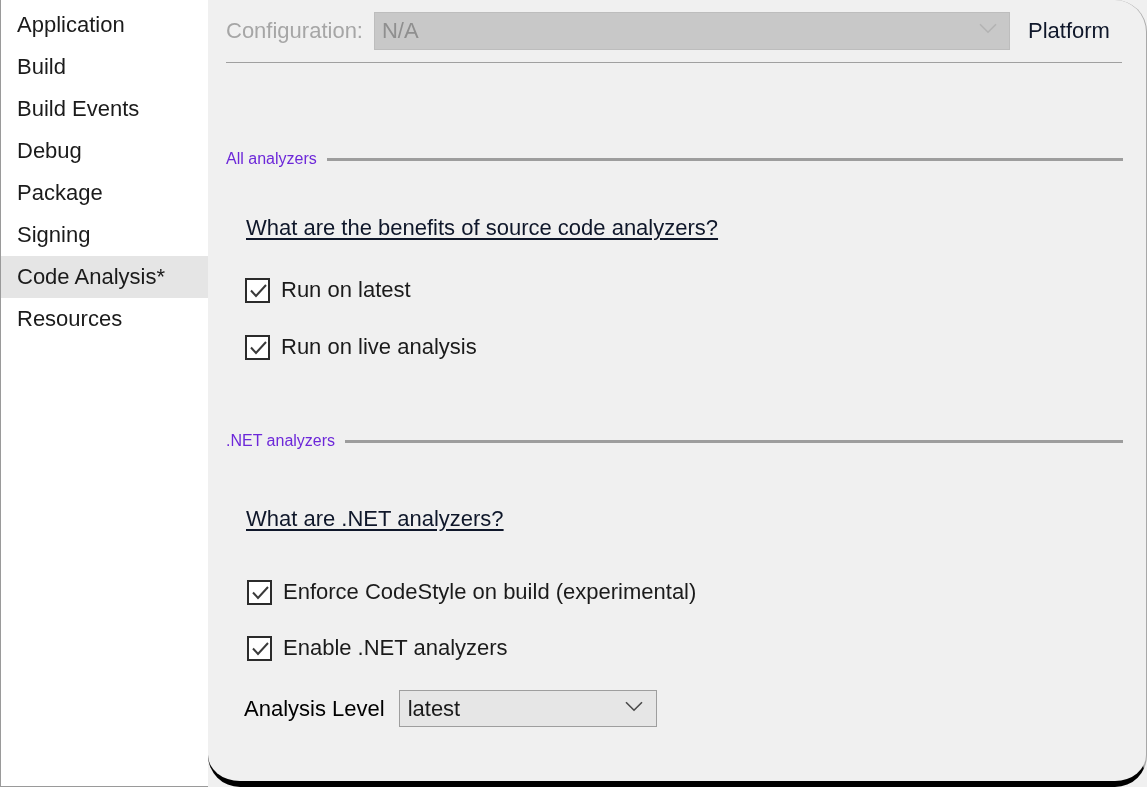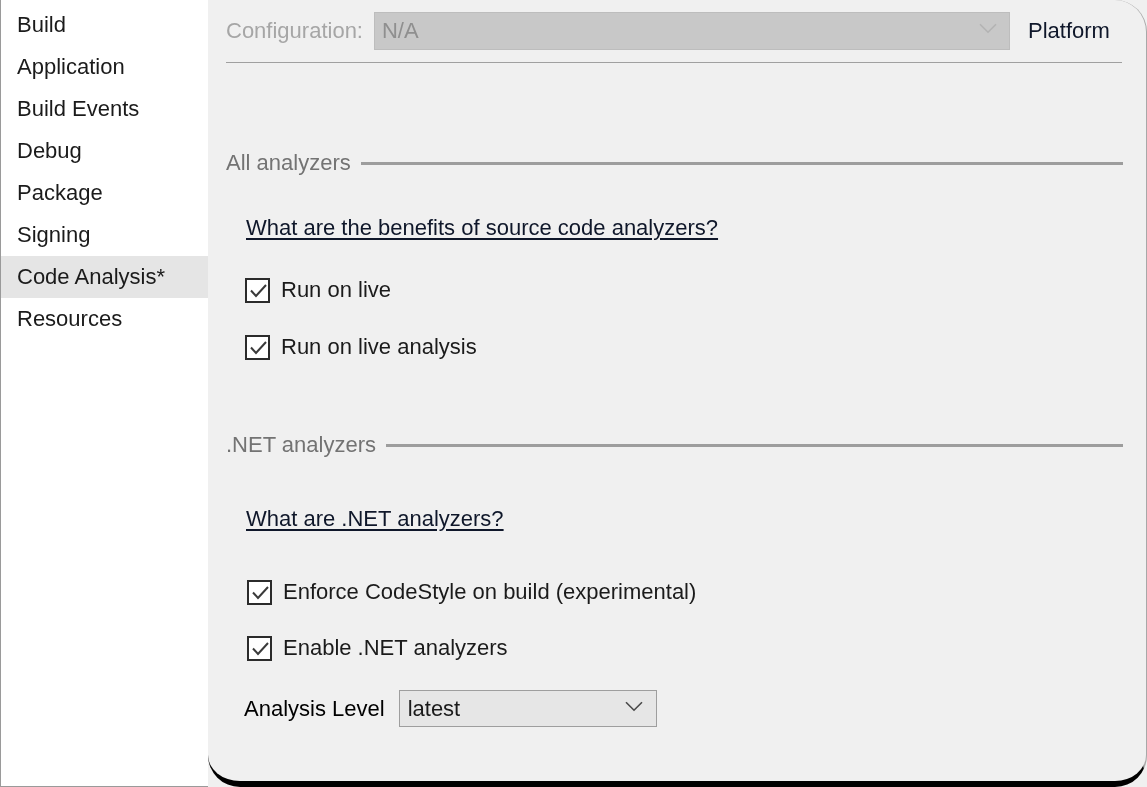--- a/index.html
+++ b/index.html
@@ -129,22 +129,22 @@
 
   
   .section-head {
     position: absolute;
     display: flex;
     align-items: center;
     left: 18px;
     width: 897px;
   }
   .section-head .section-title {
-    font-size: 22px;
-    color: #737373;
+    font-size: 16px;
+    color: #6d28d9;
     white-space: nowrap;
     margin-right: 10px;
   }
   .section-head .section-rule {
     flex: 1 1 auto;
     height: 3px;
     background: #9d9d9d;
   }
 
   .hyperlink {
@@ -218,24 +218,24 @@
   }
 </style>
 </head>
 <body>
 
 <div id="root">
 
   <div id="sidebar">
 
     <div class="nav-item">
+      <span>Application</span>
+    </div>
+    <div class="nav-item">
       <span>Build</span>
-    </div>
-    <div class="nav-item">
-      <span>Application</span>
     </div>
     <div class="nav-item">
       <span>Build Events</span>
     </div>
     <div class="nav-item">
       <span>Debug</span>
     </div>
     <div class="nav-item">
       <span>Package</span>
     </div>
@@ -276,21 +276,21 @@
     </div>
 
     <a class="hyperlink" style="left:38px; top:215px;">What are the benefits of source code analyzers?</a>
 
     <div class="cb-row" style="left:37px; top:277px;">
       <span class="cb-box">
         <svg width="19" height="19" viewBox="0 0 19 19">
           <path d="M2 8.5 L7 14 L17 3" fill="none" stroke="#3a3a3a" stroke-width="2"></path>
         </svg>
       </span>
-      <span class="cb-label">Run on live</span>
+      <span class="cb-label">Run on latest</span>
     </div>
 
     <div class="cb-row" style="left:37px; top:334px;">
       <span class="cb-box">
         <svg width="19" height="19" viewBox="0 0 19 19">
           <path d="M2 8.5 L7 14 L17 3" fill="none" stroke="#3a3a3a" stroke-width="2"></path>
         </svg>
       </span>
       <span class="cb-label">Run on live analysis</span>
     </div>

